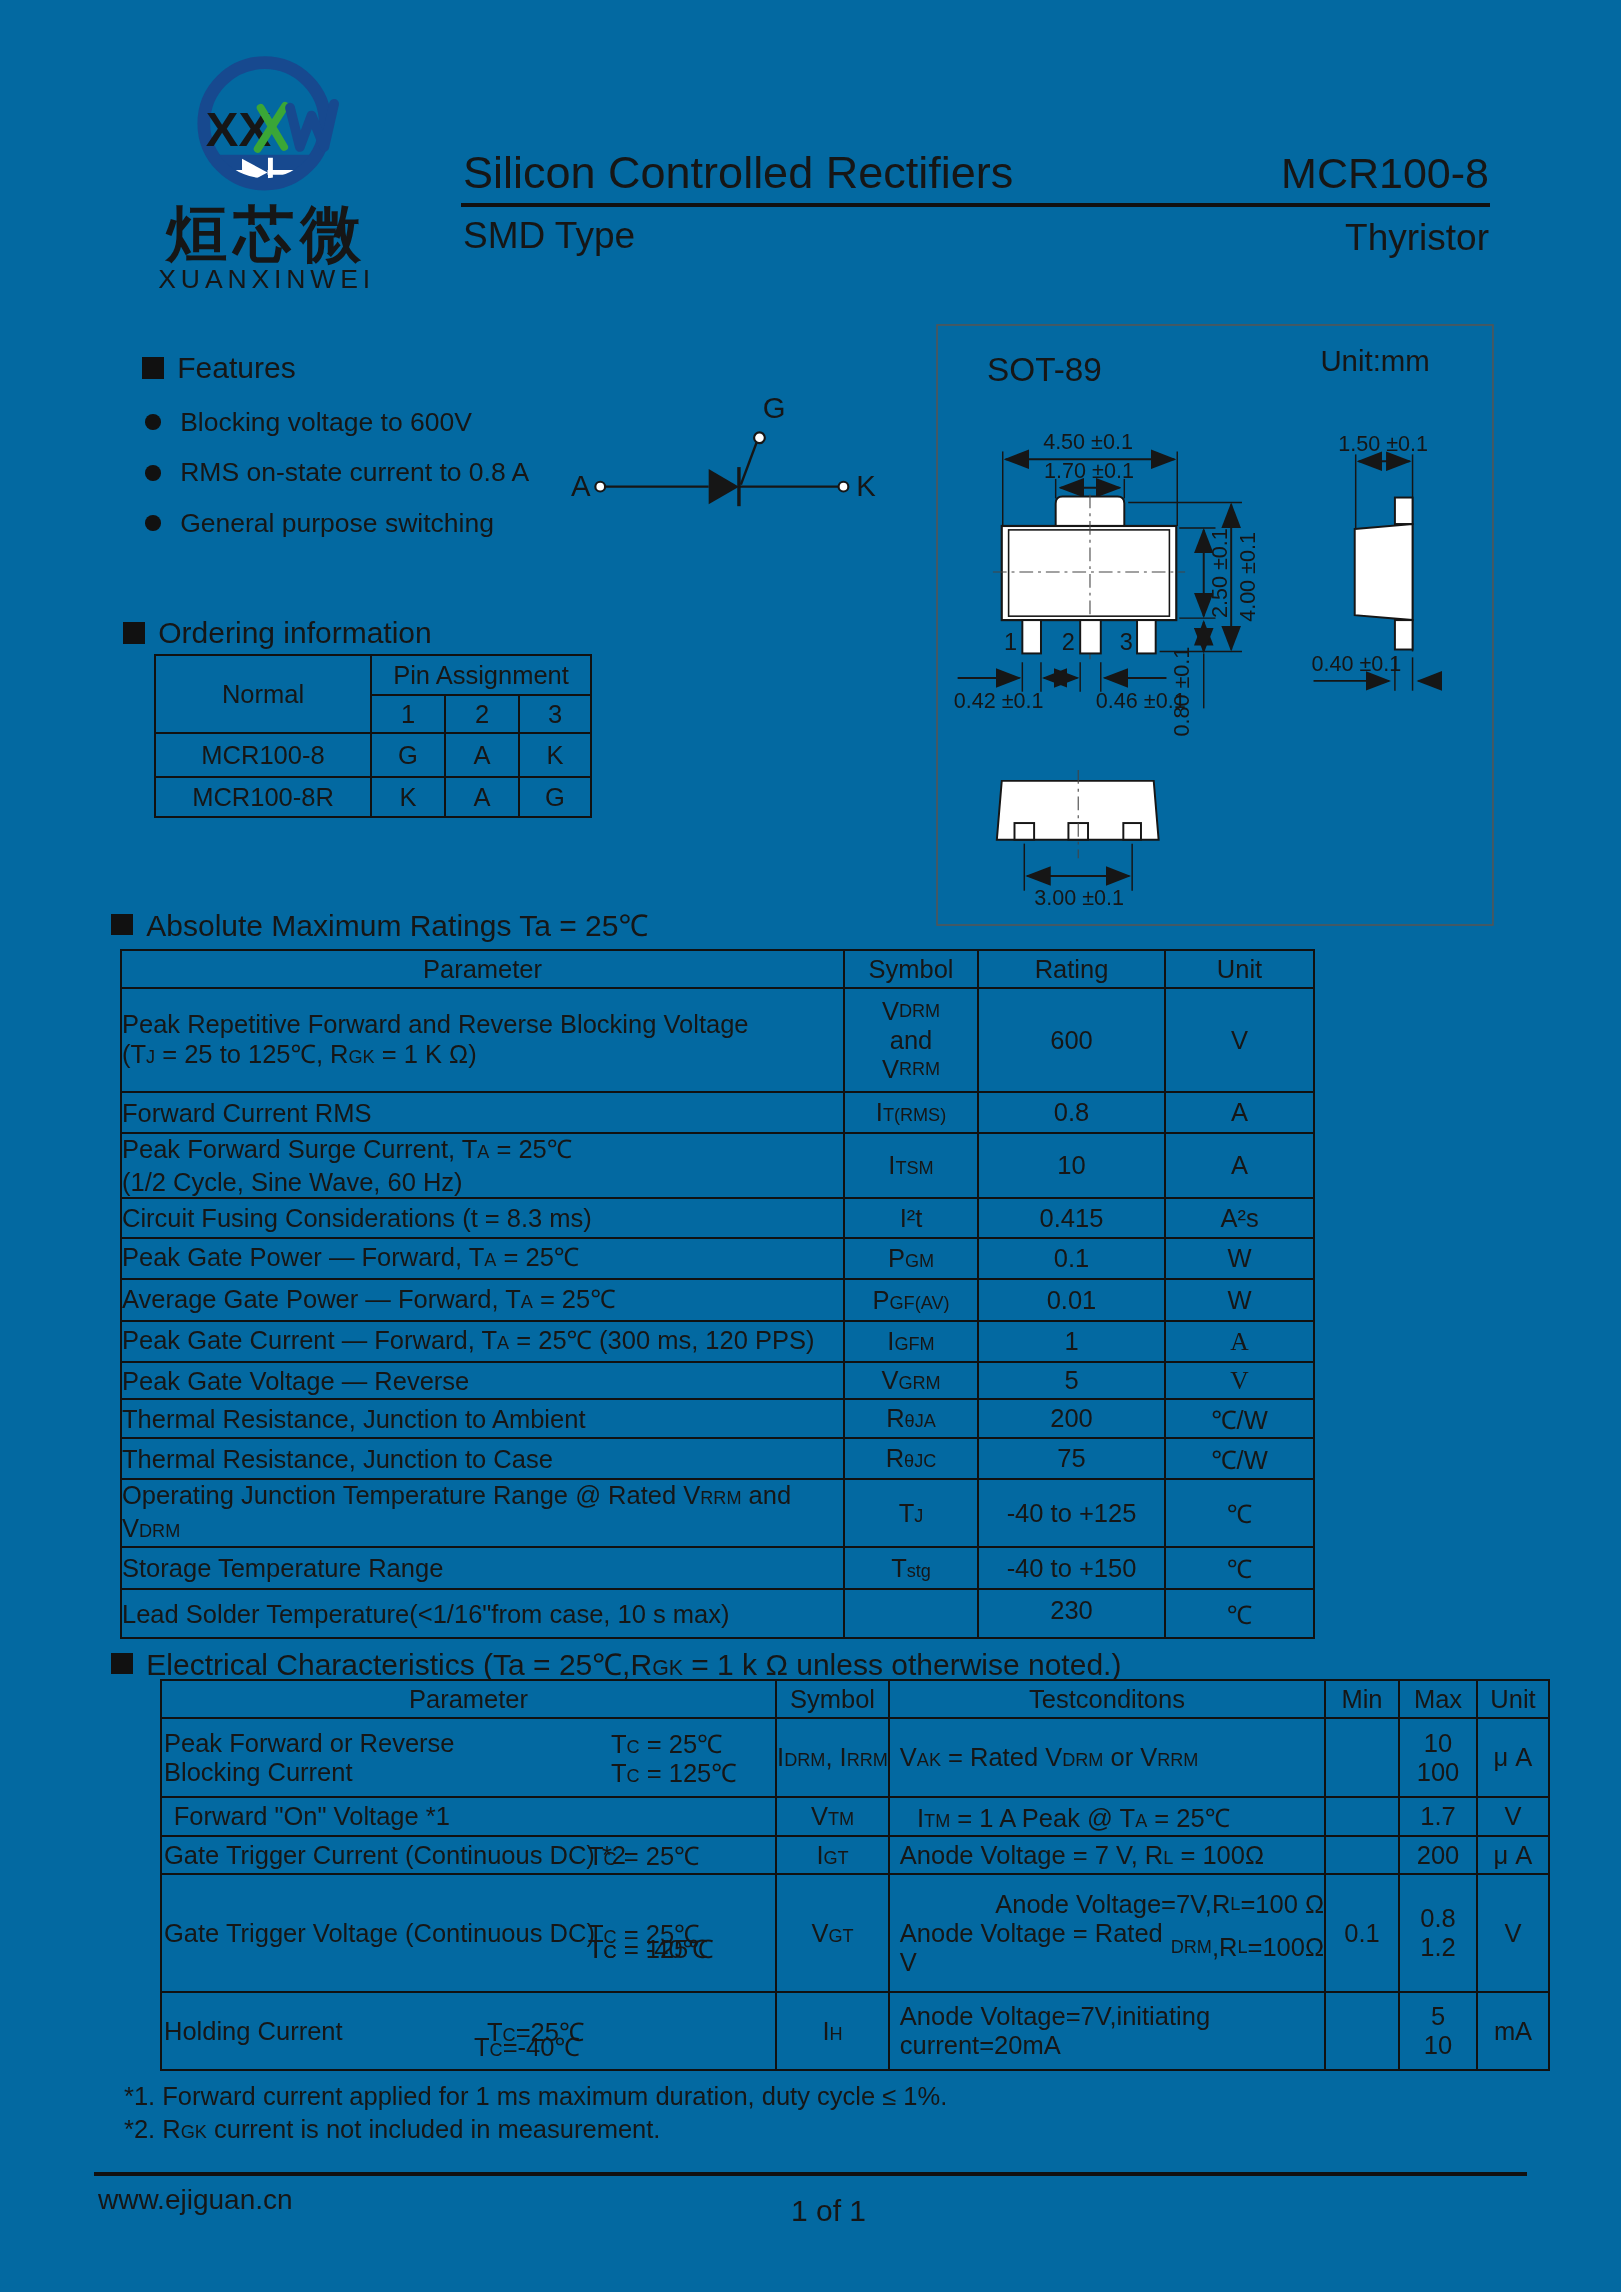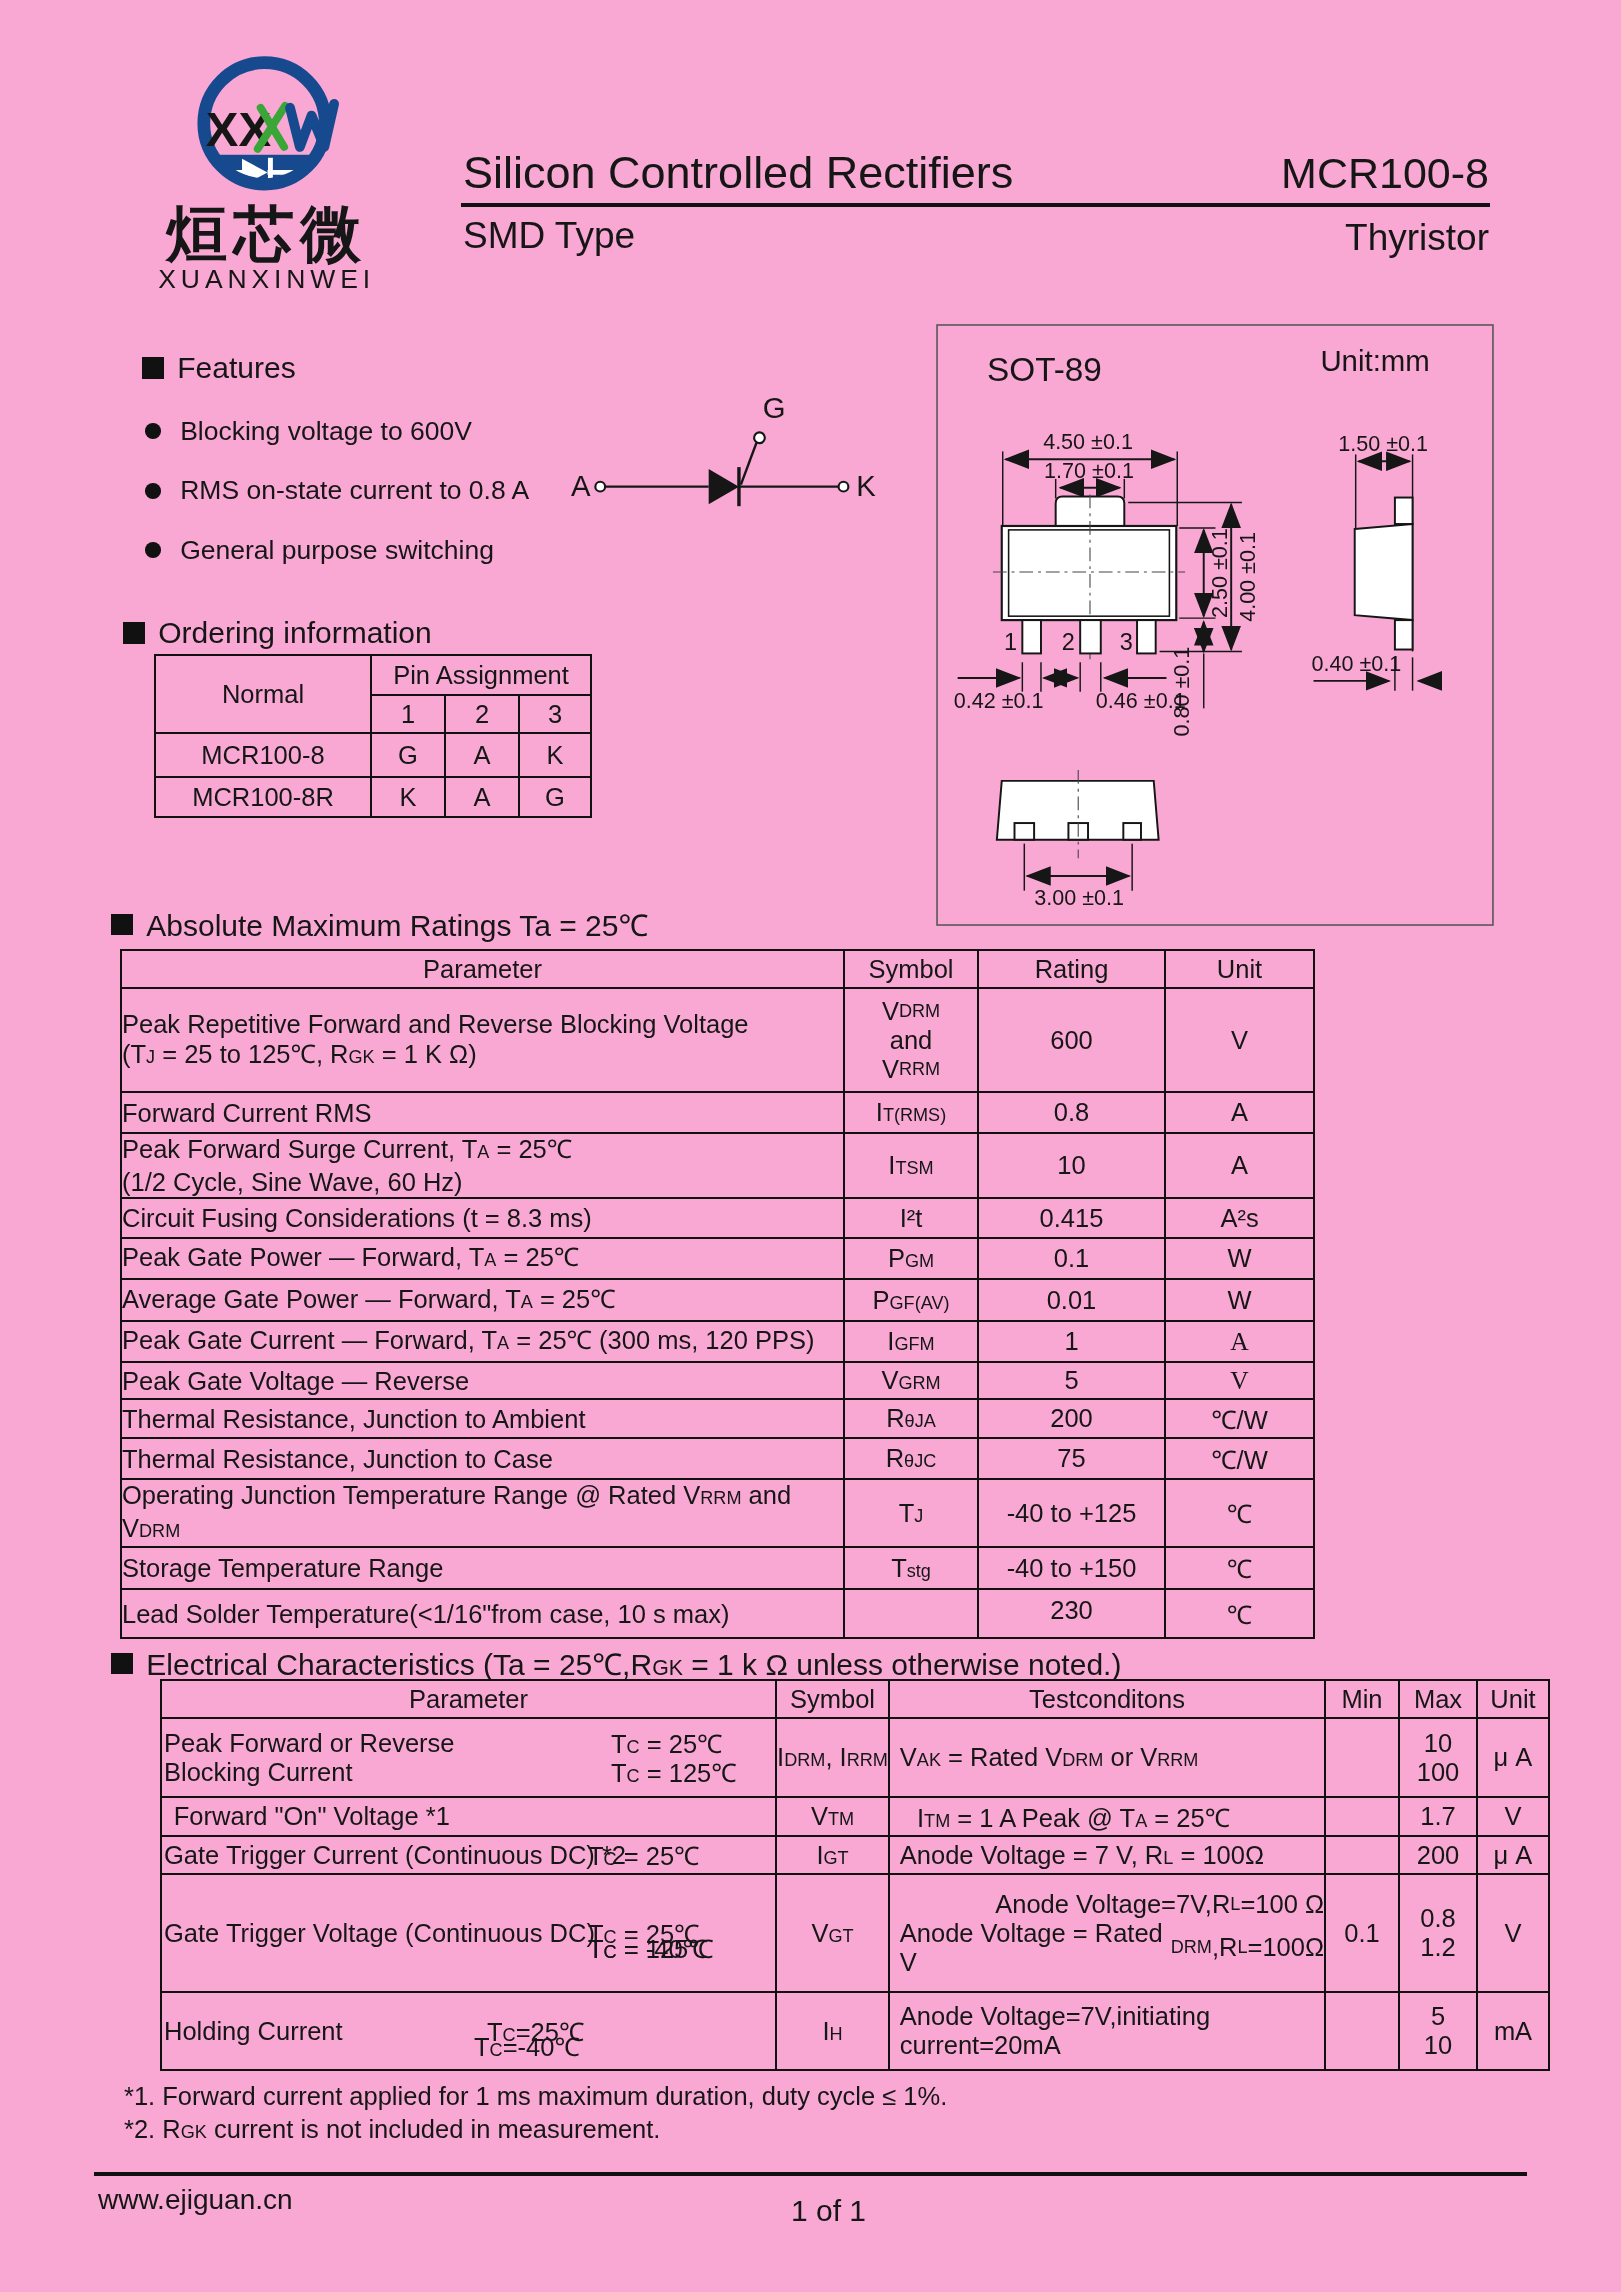--- a/index.html
+++ b/index.html
@@ -1,32 +1,32 @@
 <!DOCTYPE html>
 <html><head>
 <meta charset="utf-8">
 <style>
   html,body{margin:0;padding:0;background:#888;}
-  .page{position:relative;width:1621px;height:2293px;background:#f9a8d4;margin:0 auto;
+  .page{position:relative;width:1621px;height:2293px;background:#0369a1;margin:0 auto;
         font-family:"Liberation Sans",sans-serif;color:#161616;overflow:hidden;}
   .abs{position:absolute;}
   .sb{font-size:71%;}
   
   .sec-title{display:flex;align-items:center;font-size:30px;}
   .sec-title .sq{width:21.6px;height:21.6px;background:#111;margin-right:13.7px;flex:0 0 auto;}
   
   .h-title{font-size:45px;}
   .h-part{font-size:43px;}
   .h-sub{font-size:37px;}
   .h-line{background:#111;height:3.9px;}
   
   .cn{font-size:61px;font-weight:700;letter-spacing:5.9px;font-family:"DejaVu Sans",sans-serif;}
   .latin{font-size:26.5px;letter-spacing:4.9px;font-weight:500;}
   
-  .feat-item{display:flex;align-items:center;font-size:26.5px;margin-top:33px;height:26.5px;}
+  .feat-item{display:flex;align-items:center;font-size:26.5px;margin-top:24px;height:26.5px;}
   .feat-item .dot{width:15.7px;height:15.7px;border-radius:50%;background:#111;margin:0 19.6px 0 2.9px;flex:0 0 auto;}
   
   table{border-collapse:collapse;table-layout:fixed;}
   .dtable{border:2.9px solid #111;}
   .dtable td,.dtable th{border:2.9px solid #111;font-size:25.5px;font-weight:normal;
       padding:0;overflow:hidden;vertical-align:middle;}
   .c{text-align:center;}
   .param{padding-left:11.8px;text-align:left;line-height:30px;}
   .serif{font-family:"Liberation Serif",serif;}
   .stack{display:flex;flex-direction:column;height:100%;}

